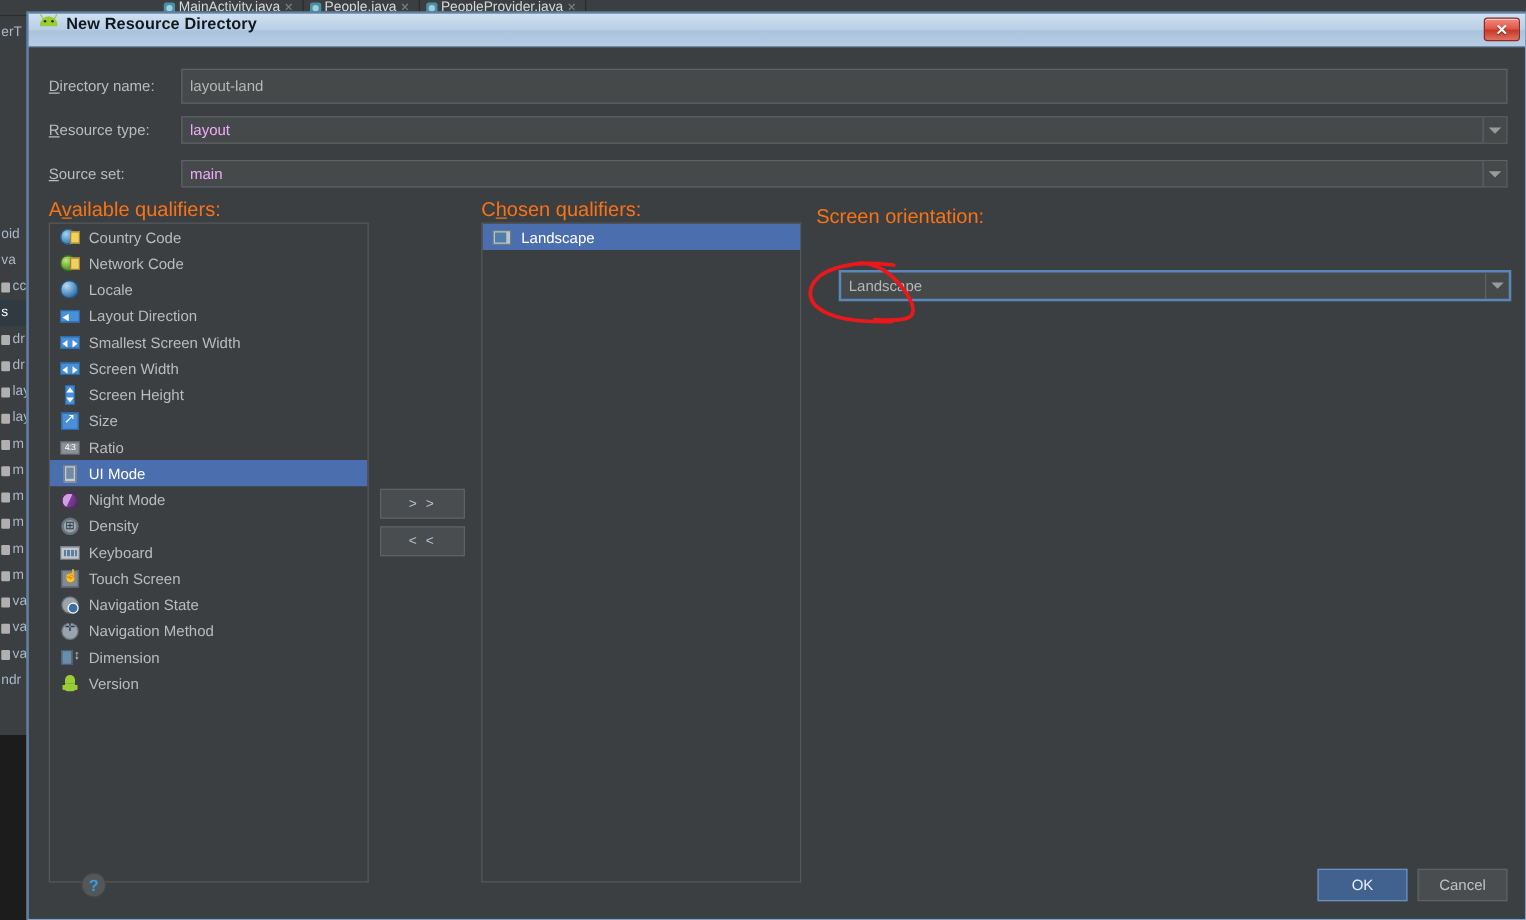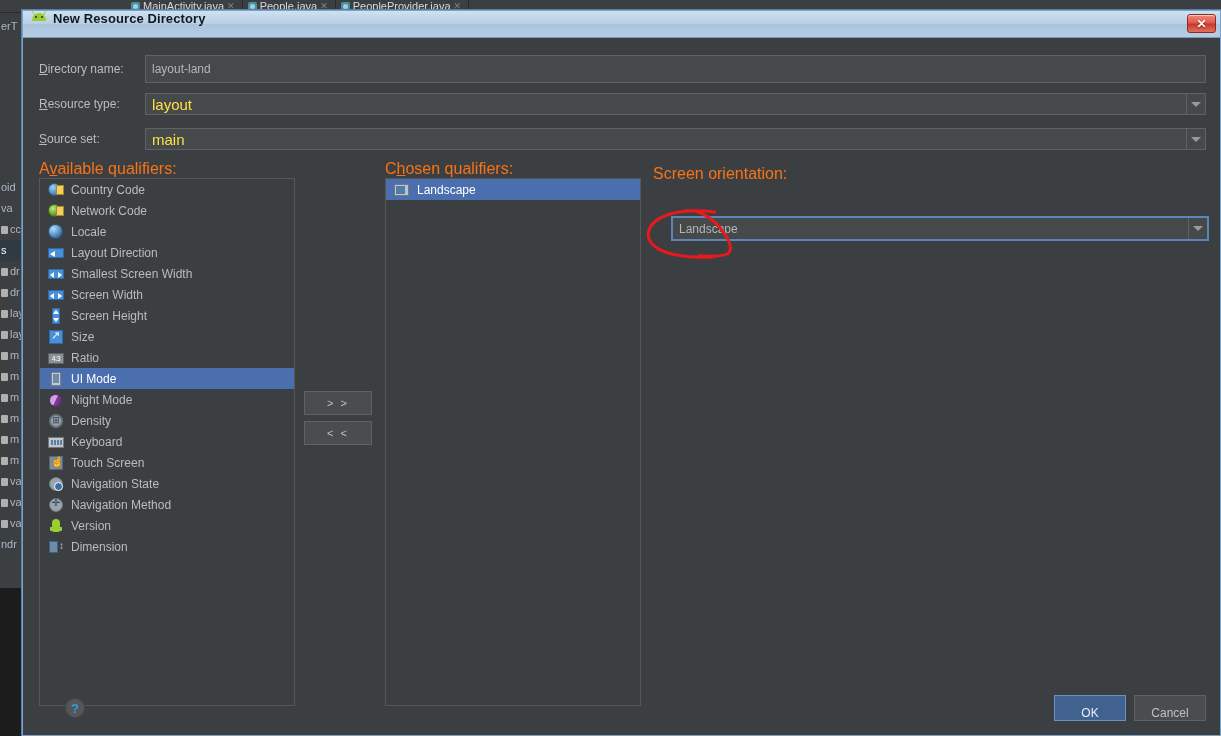--- a/index.html
+++ b/index.html
@@ -160,21 +160,21 @@
     padding: 0 6px;
   }
   .combo {
     flex: 1; height: 22px;
     display: flex; align-items: stretch;
     border: 1px solid #5e6264;
     background: #45494a;
   }
   .combo .val {
     flex: 1; display: flex; align-items: center;
-    padding: 0 6px; color: #fde047; font-size: 15px;
+    padding: 0 6px; color: #f0abfc; font-size: 12px;
   }
   .combo .arrow {
     width: 19px; flex: none;
     border-left: 1px solid #5e6264;
     background: #45494a;
     display: flex; align-items: center; justify-content: center;
   }
   .tri-down {
     width: 0; height: 0;
     border-left: 5px solid transparent;
@@ -420,21 +420,21 @@
     background: #545759; border: 1px solid #44474a;
     display: flex; align-items: center; justify-content: center;
     cursor: pointer;
   }
   #help-btn span {
     color: #3a9bdc; font-size: 13px; font-weight: bold; line-height: 1;
   }
   .footbtn {
     position: absolute; bottom: 14px;
     height: 26px; width: 72px;
-    display: flex; align-items: flex-end; justify-content: center;
+    display: flex; align-items: center; justify-content: center;
     font-size: 12px; cursor: pointer;
   }
   #ok-btn {
     right: 94px;
     background: #41628f; border: 1px solid #6a8fc0;
     color: #e8eef5;
   }
   #cancel-btn {
     right: 14px;
     background: #4a4d4f; border: 1px solid #5e6264;
@@ -700,29 +700,29 @@
           <span>Navigation State</span>
         </div>
       <div class="listitem">
           <span class="qi">
             <span class="qi-navmethod"></span>
           </span>
           <span>Navigation Method</span>
         </div>
       <div class="listitem">
           <span class="qi">
+            <span class="qi-dimension"></span>
+          </span>
+          <span>Dimension</span>
+        </div>
+      <div class="listitem">
+          <span class="qi">
             <span class="qi-version"></span>
           </span>
           <span>Version</span>
-        </div>
-      <div class="listitem">
-          <span class="qi">
-            <span class="qi-dimension"></span>
-          </span>
-          <span>Dimension</span>
         </div>
     </div>
 
     <div class="xbtn" style="left:281px; top:353px;">
       <span>&gt; &gt;</span>
     </div>
     <div class="xbtn" style="left:281px; top:383px;">
       <span>&lt; &lt;</span>
     </div>
 

